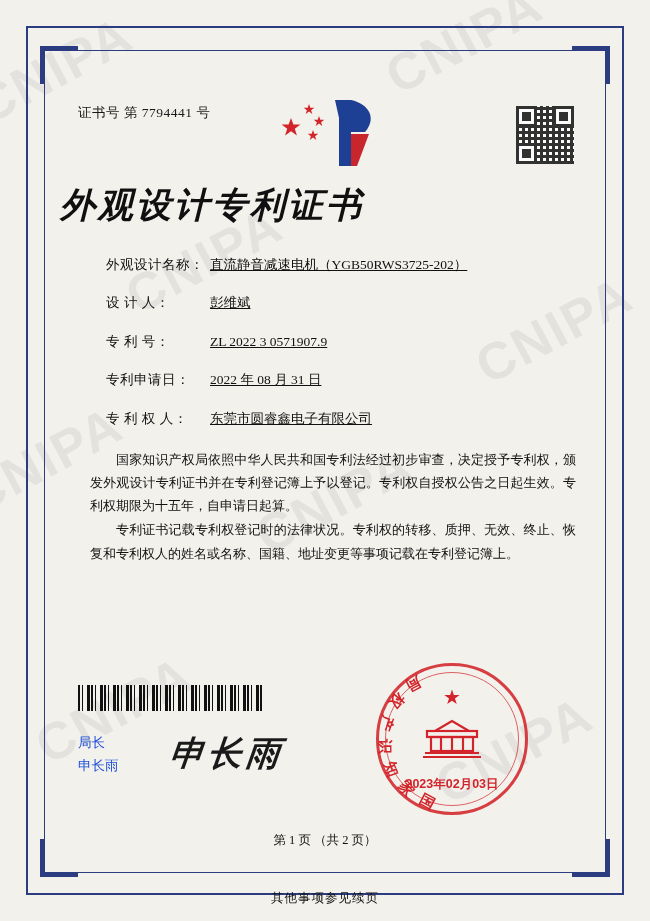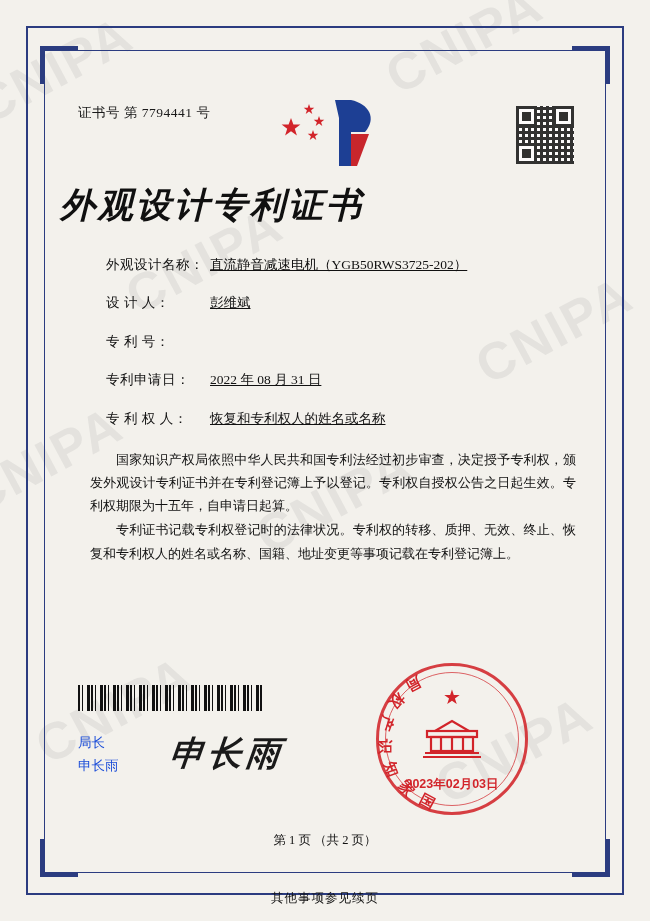--- a/index.html
+++ b/index.html
@@ -372,30 +372,31 @@
       <div class="f-value">直流静音减速电机（YGB50RWS3725-202）</div>
     </div>
 
     <div class="field-row">
       <div class="f-label">设 计 人：</div>
       <div class="f-value">彭维斌</div>
     </div>
 
     <div class="field-row">
       <div class="f-label">专 利 号：</div>
+      <div class="f-value">ZL 2022 3 0571907.9</div>
     </div>
 
     <div class="field-row">
       <div class="f-label">专利申请日：</div>
       <div class="f-value">2022 年 08 月 31 日</div>
     </div>
 
     <div class="field-row">
       <div class="f-label">专 利 权 人：</div>
-      <div class="f-value">恢复和专利权人的姓名或名称</div>
+      <div class="f-value">东莞市圆睿鑫电子有限公司</div>
     </div>
 
 
 
   </div>
 
   <div class="para">
     <p>国家知识产权局依照中华人民共和国专利法经过初步审查，决定授予专利权，颁发外观设计专利证书并在专利登记簿上予以登记。专利权自授权公告之日起生效。专利权期限为十五年，自申请日起算。</p>
     <p>专利证书记载专利权登记时的法律状况。专利权的转移、质押、无效、终止、恢复和专利权人的姓名或名称、国籍、地址变更等事项记载在专利登记簿上。</p>
   </div>

